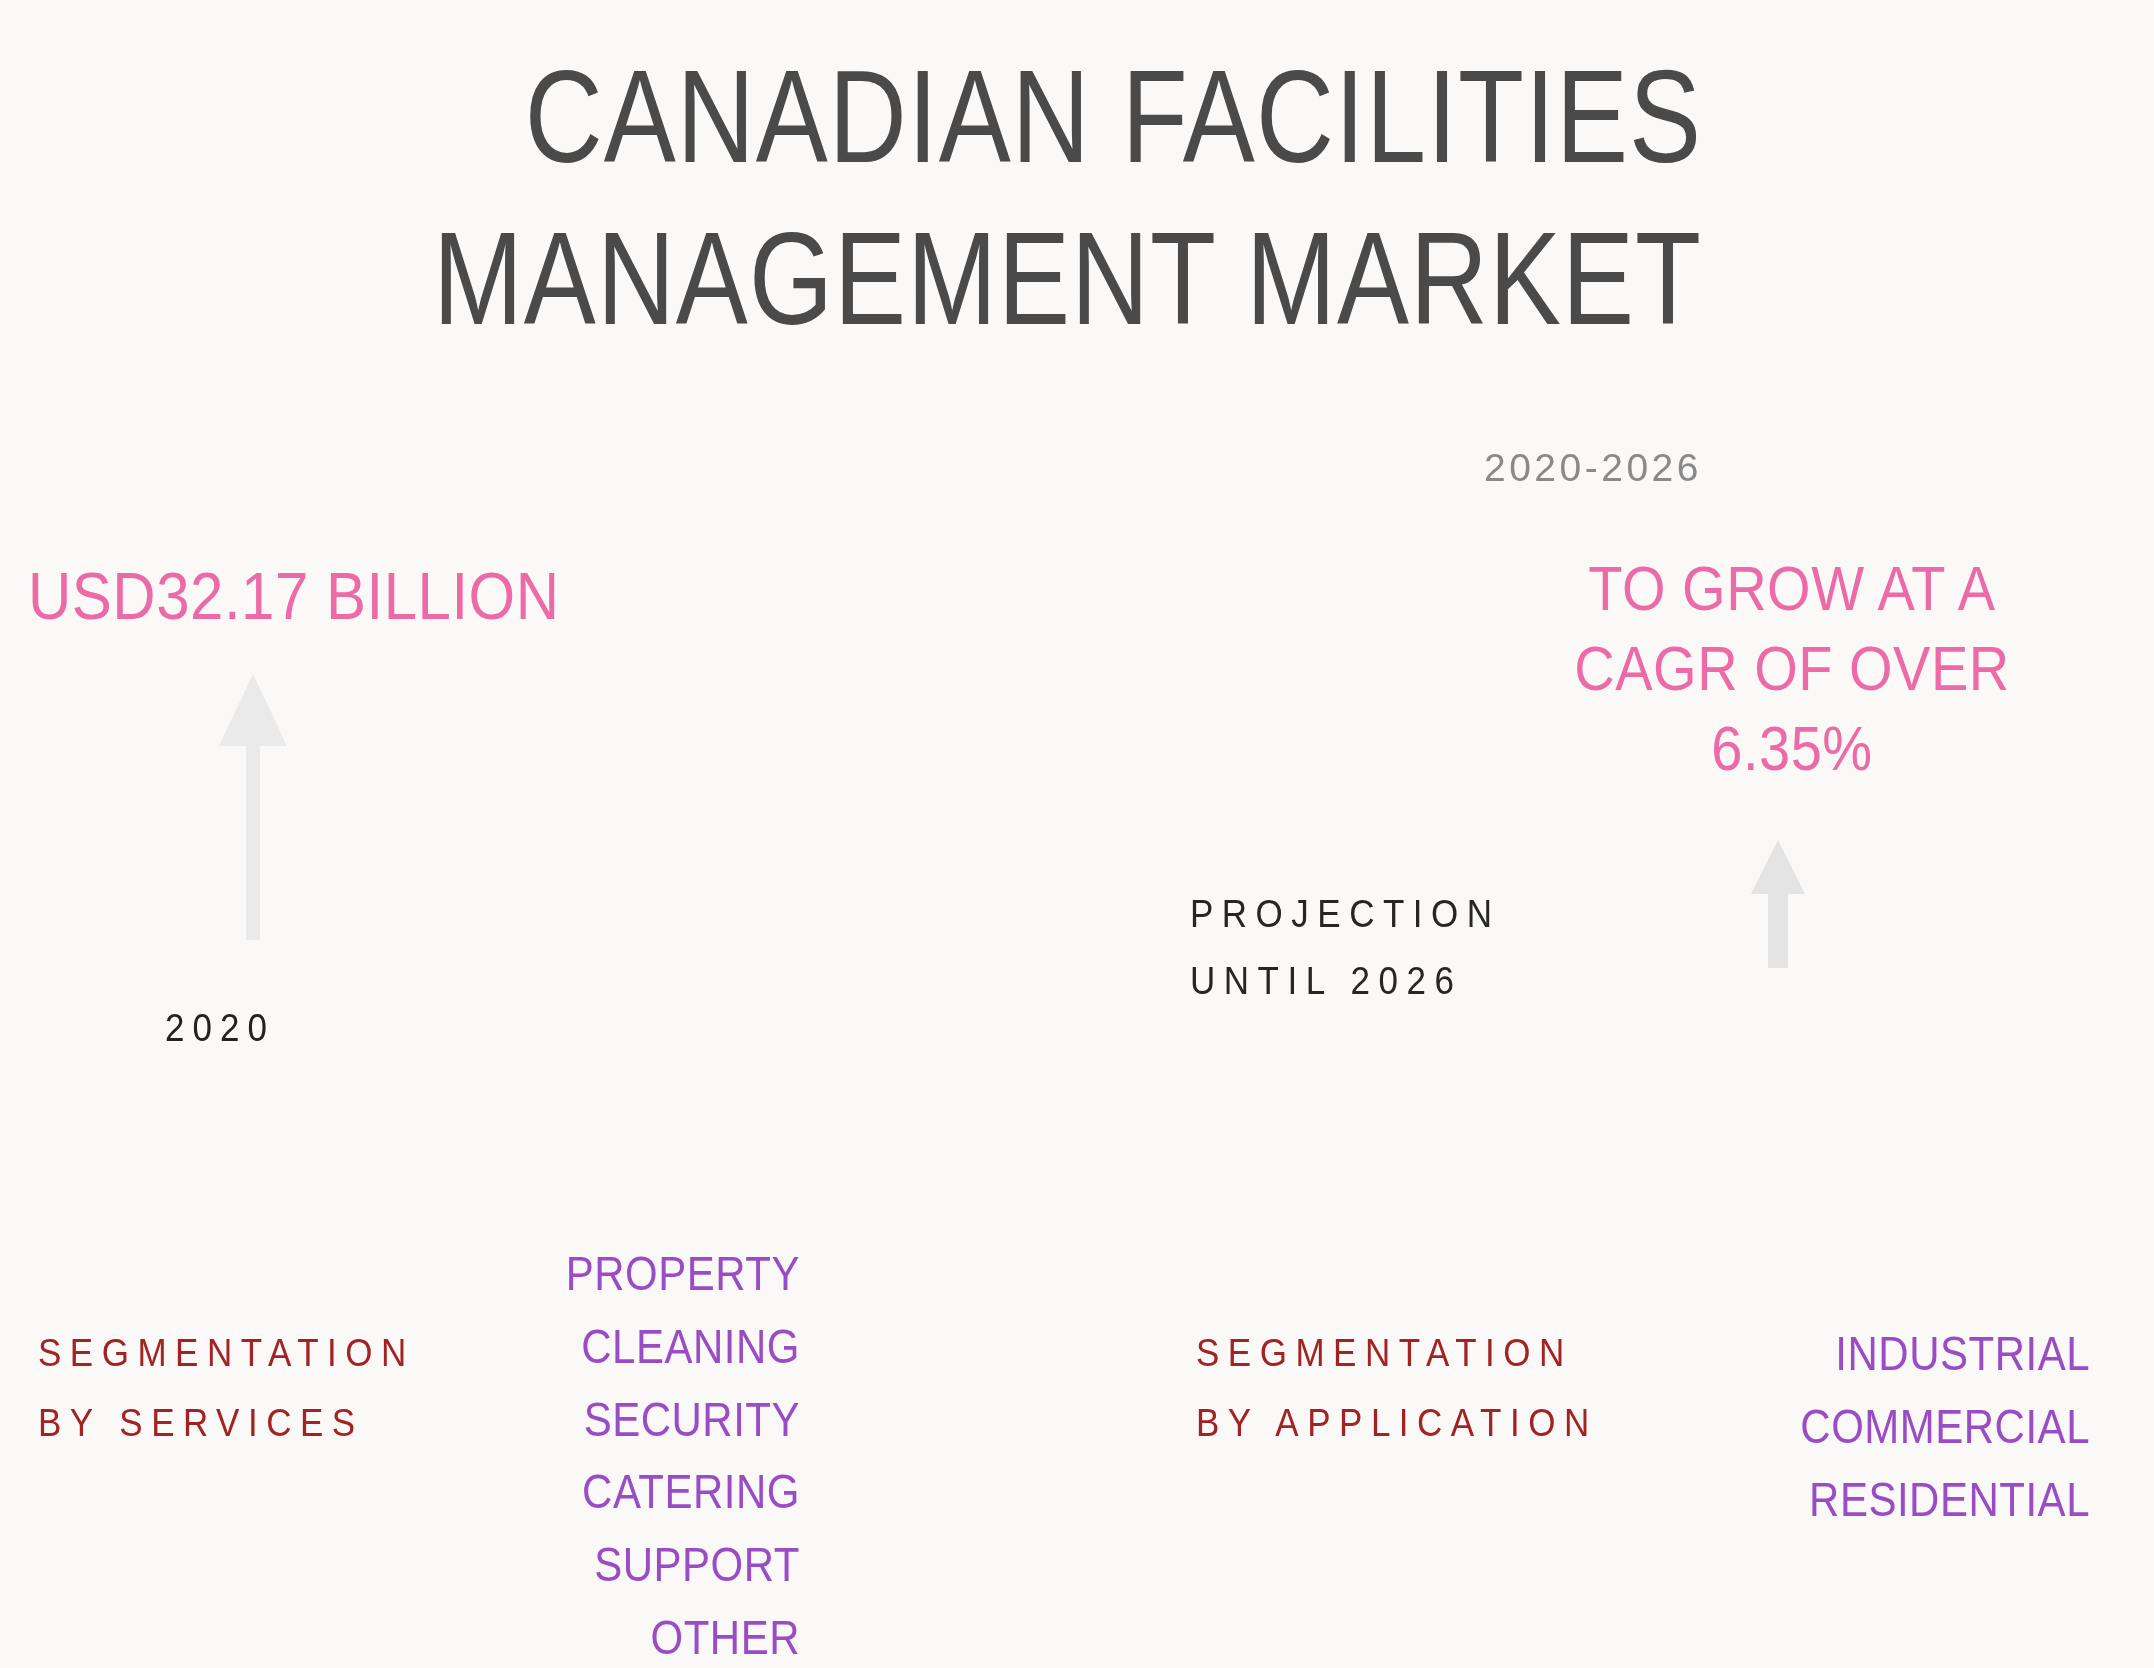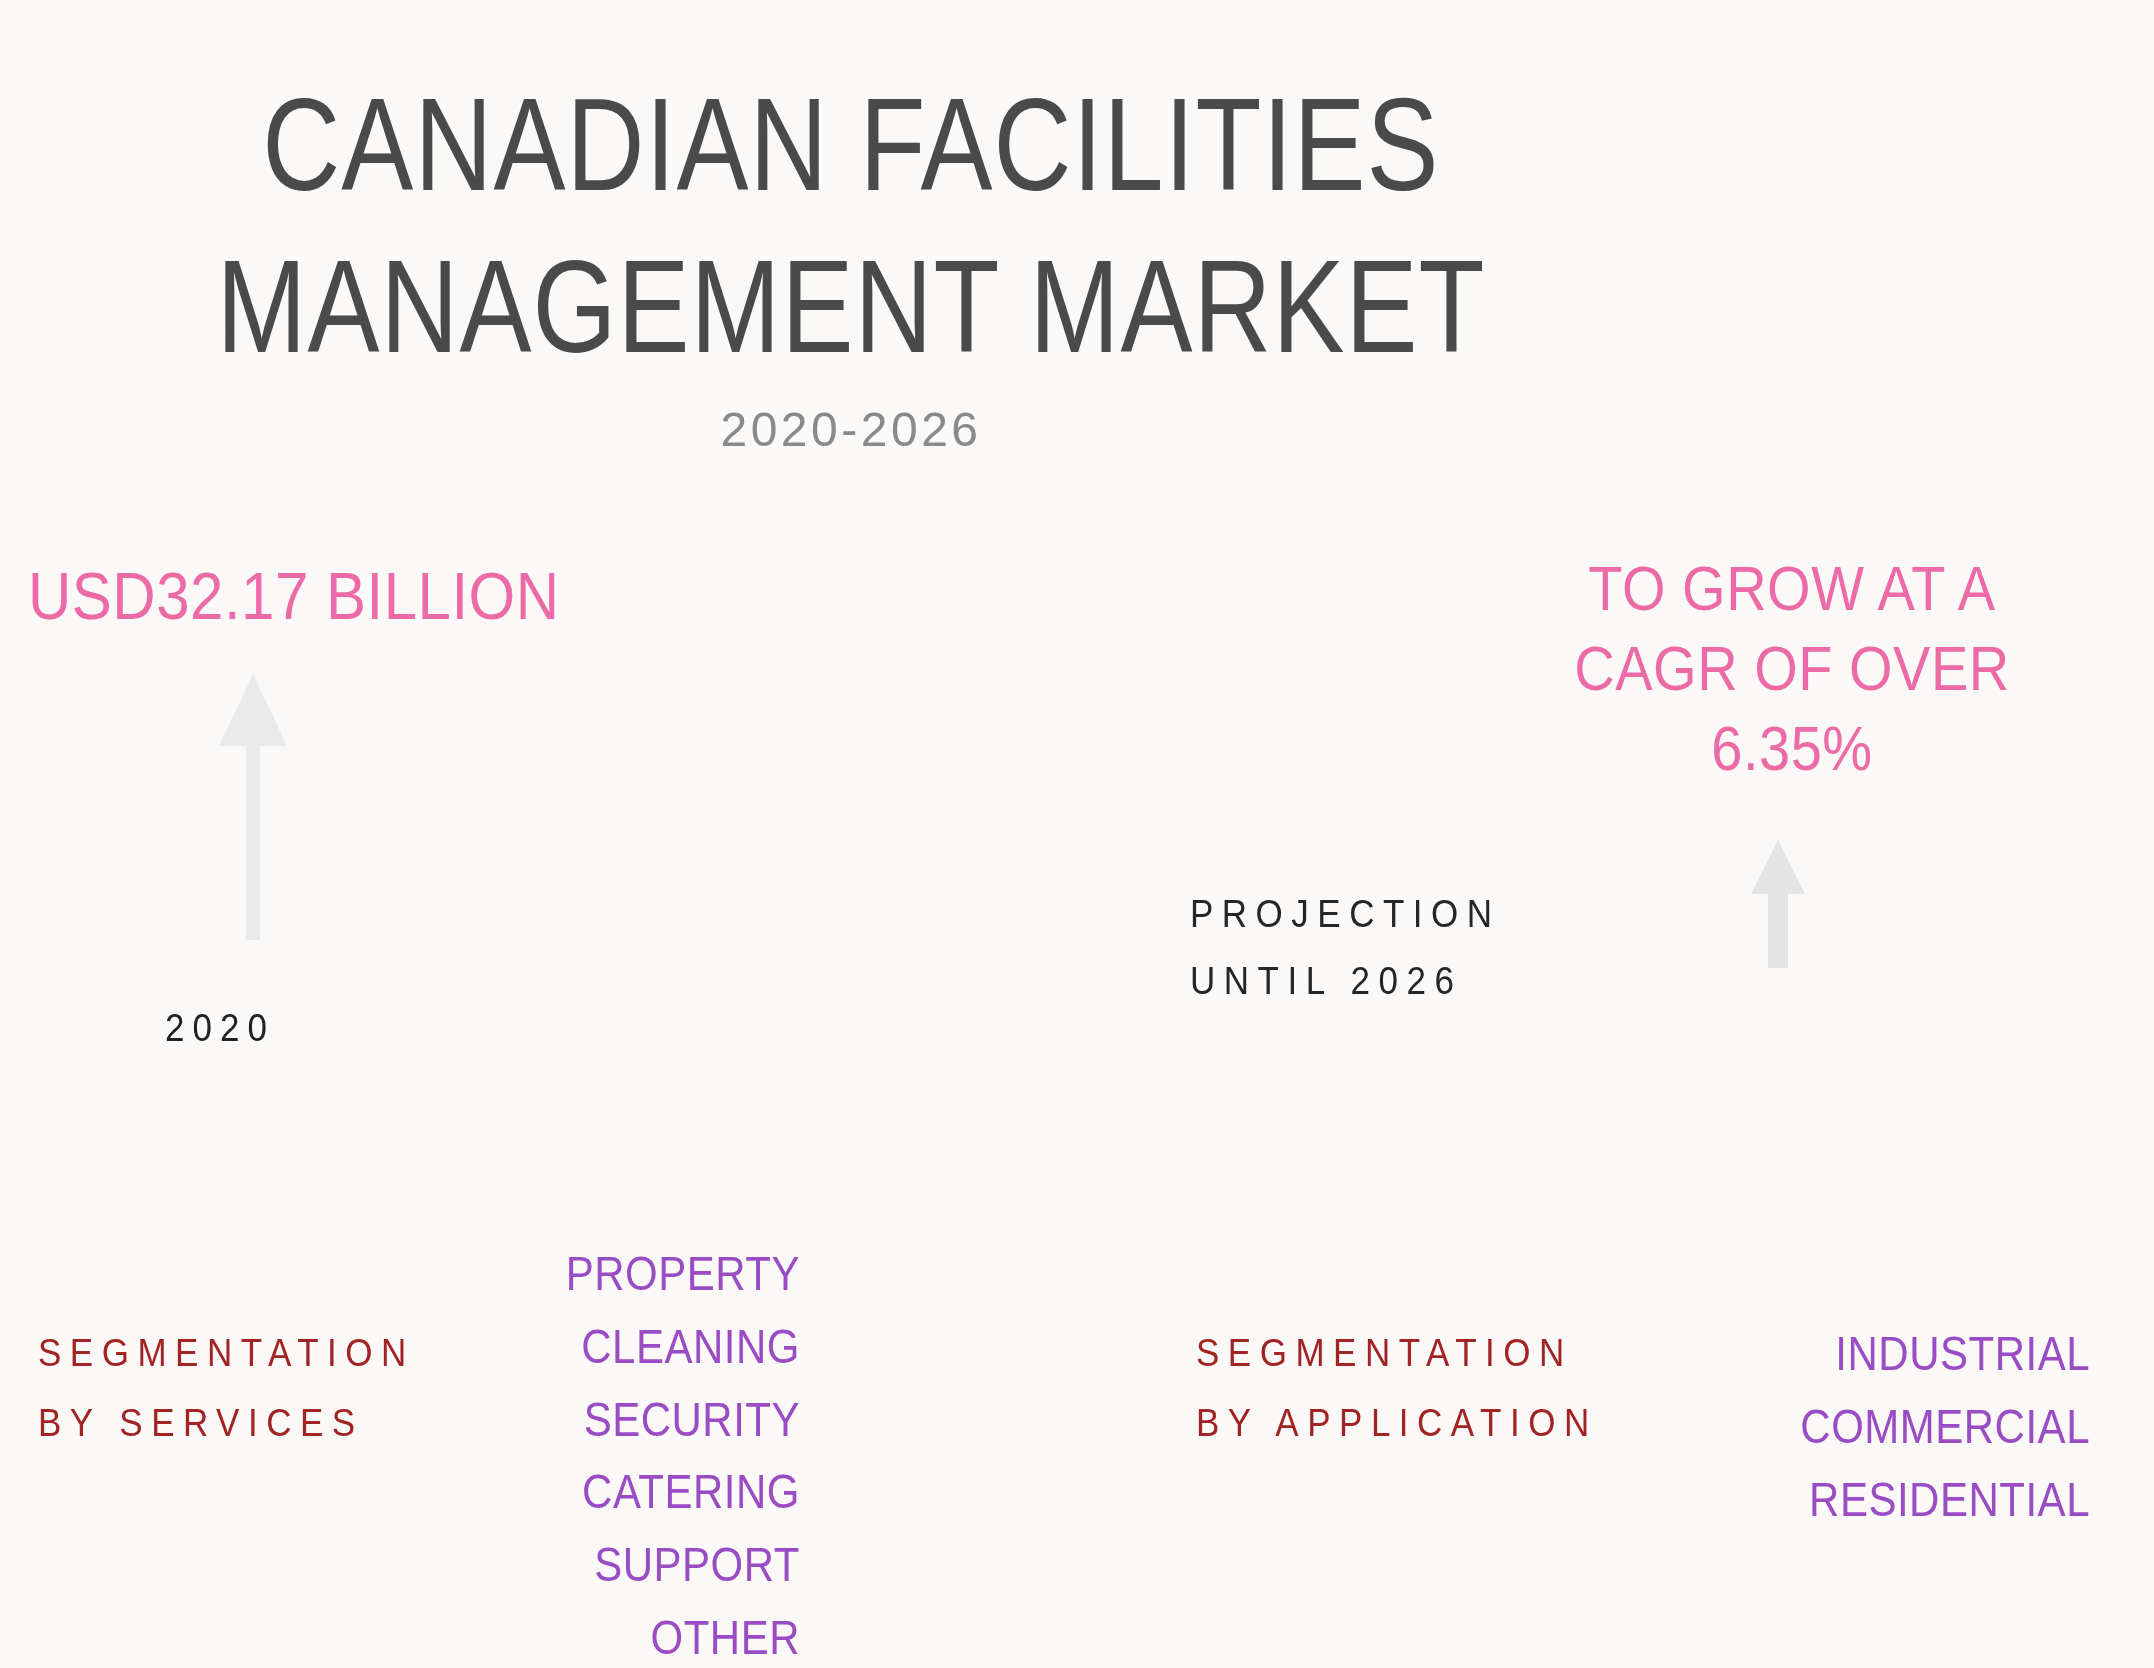--- a/index.html
+++ b/index.html
@@ -17,43 +17,43 @@
 
   .infographic {
     position: absolute;
     inset: 0;
     background: #faf9f8;
   }
 
   
   .title-block {
     position: absolute;
-    top: 64px;
+    top: 36px;
     left: 0;
     width: 1702px;
-    text-align: center;
+    text-align: right;
   }
   .title-line {
     color: #4a4a4a;
     font-family: "Liberation Sans", sans-serif;
     font-weight: 300;
     font-size: 108px;
     line-height: 1.22;
     letter-spacing: 1px;
     transform: scaleY(1.22);
     transform-origin: top center;
     white-space: nowrap;
   }
   .title-line.l2 {
     margin-top: 30px;
   }
   .subtitle {
-    margin-top: 44px;
+    margin-top: 116px;
     color: #8a8a8a;
-    font-size: 48px;
+    font-size: 39px;
     font-weight: 300;
     letter-spacing: 3.5px;
   }
 
   
   .stat-left {
     position: absolute;
     top: 558px;
     left: 28px;
     color: #ec6aa5;

